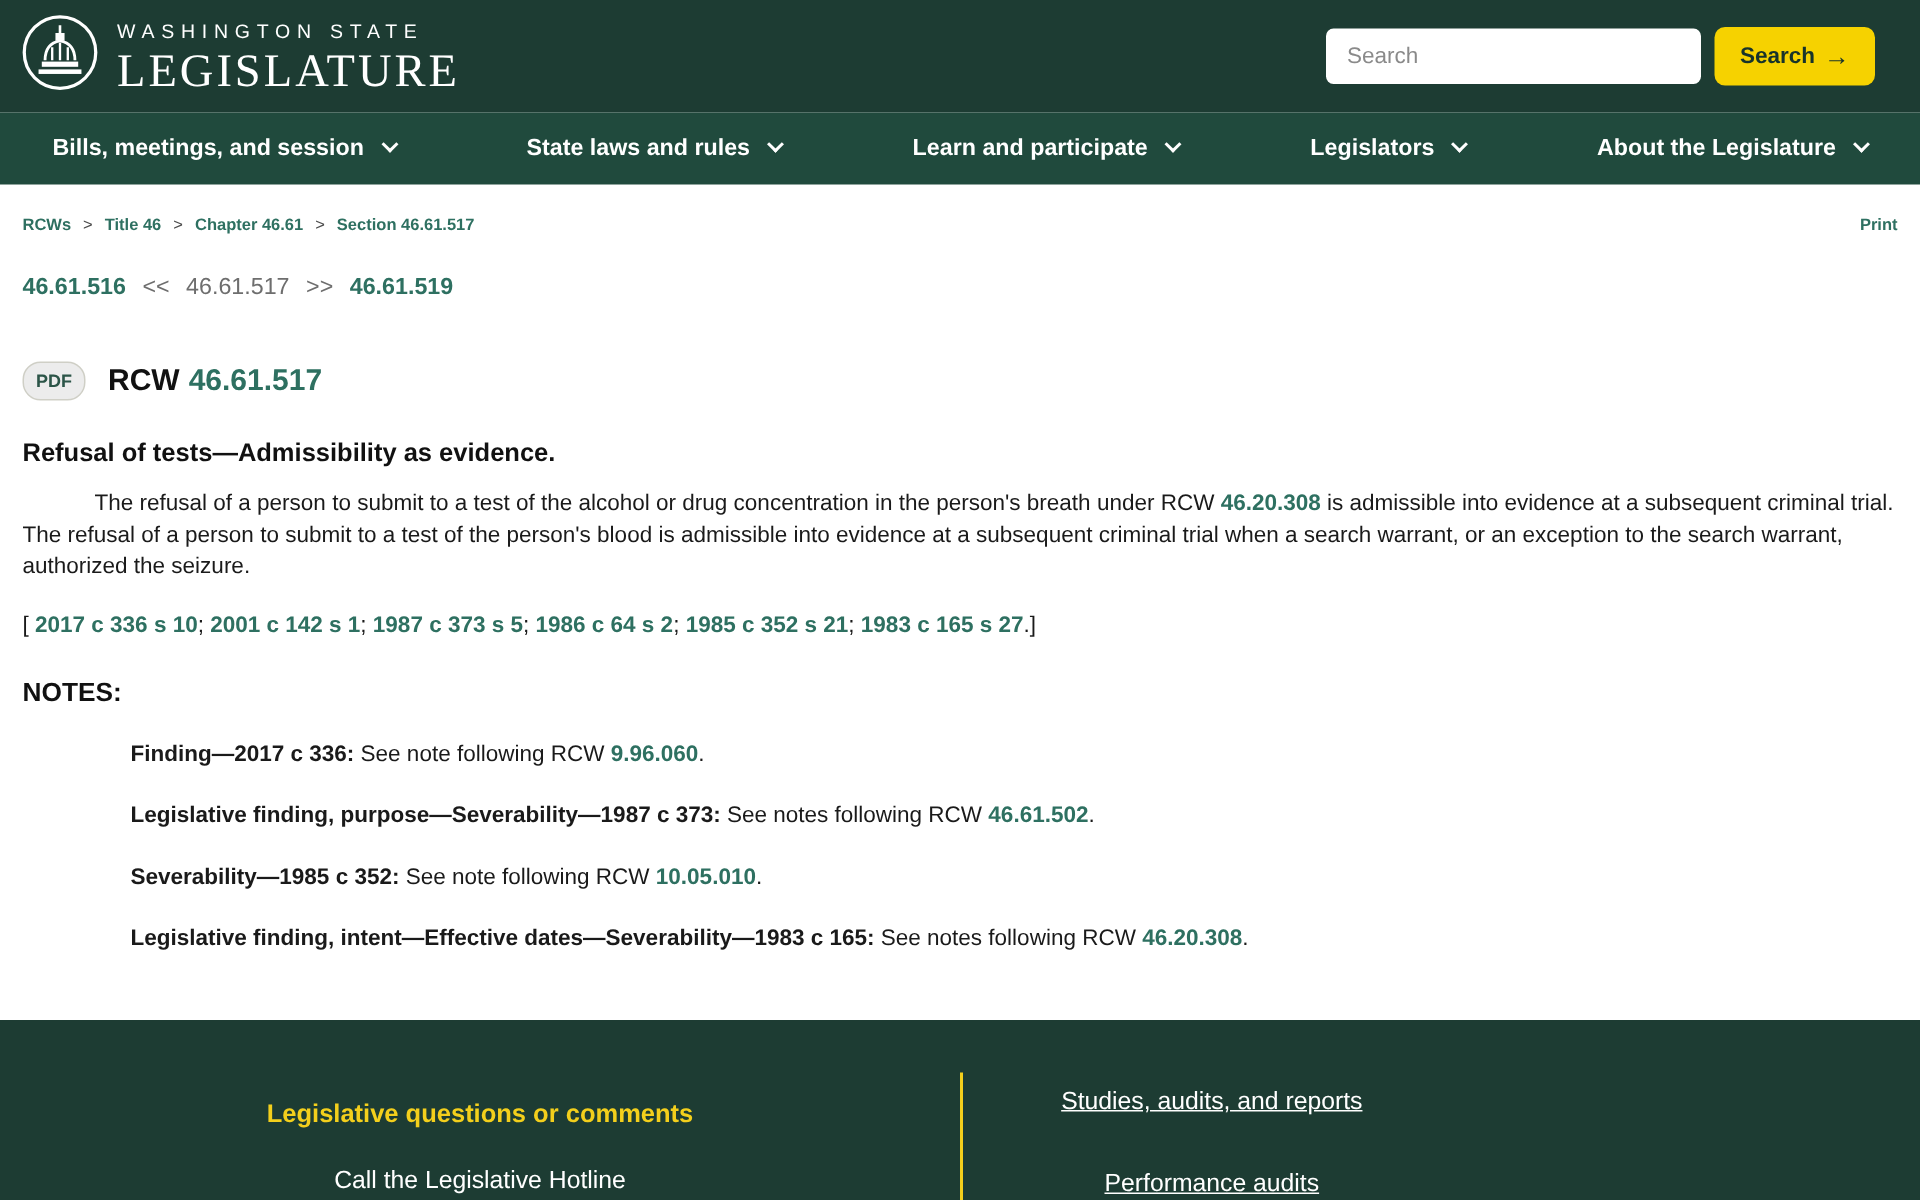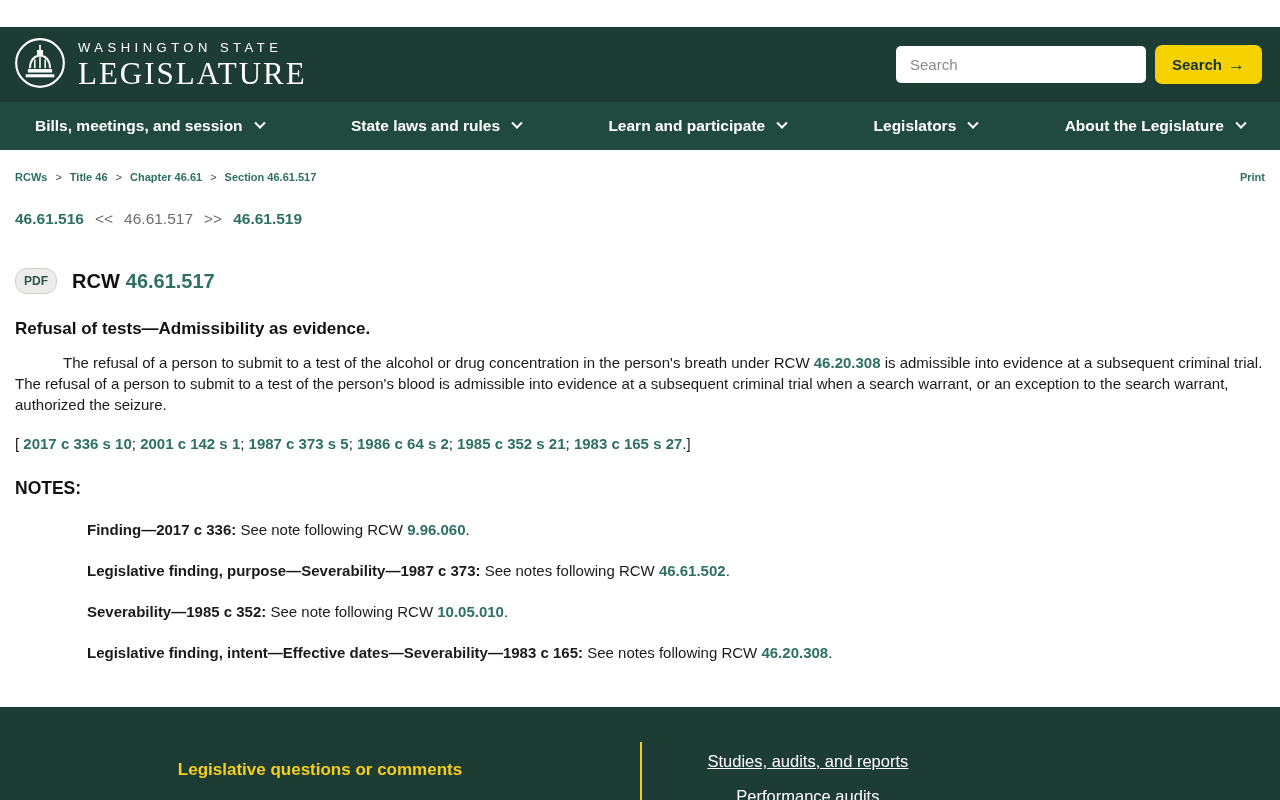--- a/index.html
+++ b/index.html
@@ -8,21 +8,21 @@
     width: 1280px; height: 800px; overflow: hidden;
     background: #ffffff;
     font-family: "Liberation Sans", sans-serif;
     display: flex; flex-direction: column;
   }
 
   
   .site-header {
     height: 75px; background: #1d3c33; color: #fff;
     display: flex; align-items: center; justify-content: space-between;
-    padding: 0 18px 0 14px; flex: none; margin-top: 27px;
+    padding: 0 30px 0 14px; flex: none;
   }
   .logo-wrap { display: flex; align-items: center; gap: 12px; cursor: pointer; }
   .logo-text { display: flex; flex-direction: column; line-height: 1; }
   .logo-line1 { font-size: 13px; letter-spacing: 4.5px; font-weight: 400; margin-bottom: 4px; }
   .logo-line2 { font-family: "Liberation Serif", serif; font-size: 31px; letter-spacing: 2px; font-weight: 400; }
   .search-wrap { display: flex; align-items: center; gap: 9px; }
   .search-input {
     width: 250px; height: 37px; border: none; border-radius: 5px;
     padding: 0 14px; font-size: 15px; font-family: "Liberation Sans", sans-serif;
     outline: none; color: #333; background: #fff;
@@ -91,21 +91,21 @@
   .site-footer {
     flex: 1; background: #1d3c33; color: #fff; display: flex; overflow: hidden;
   }
   .footer-left {
     width: 640px; flex: none; text-align: center; padding-top: 53px; border-radius: 19px;
   }
   .footer-heading { color: #f3cf1c; font-size: 17px; font-weight: 700; cursor: pointer; }
   .footer-hotline { display: inline-block; margin-top: 25px; color: #fff; font-size: 16.5px; text-decoration: none; cursor: pointer; }
   .footer-divider { width: 2px; background: #f3cf1c; margin-top: 35px; flex: none; }
   .footer-right { flex: 1; display: flex; padding-top: 45px; }
-  .footer-col { text-align: center; display: flex; flex-direction: column; gap: 16px; }
+  .footer-col { text-align: center; display: flex; flex-direction: column; gap: 36px; }
   .footer-col.col1 { width: 52%; }
   .footer-col.col2 { width: 48%; }
   .footer-col a { color: #fff; font-size: 16.5px; text-decoration: underline; cursor: pointer; }
 </style>
 </head>
 <body>
 
 <header class="site-header">
   <div class="logo-wrap">
     <span>

